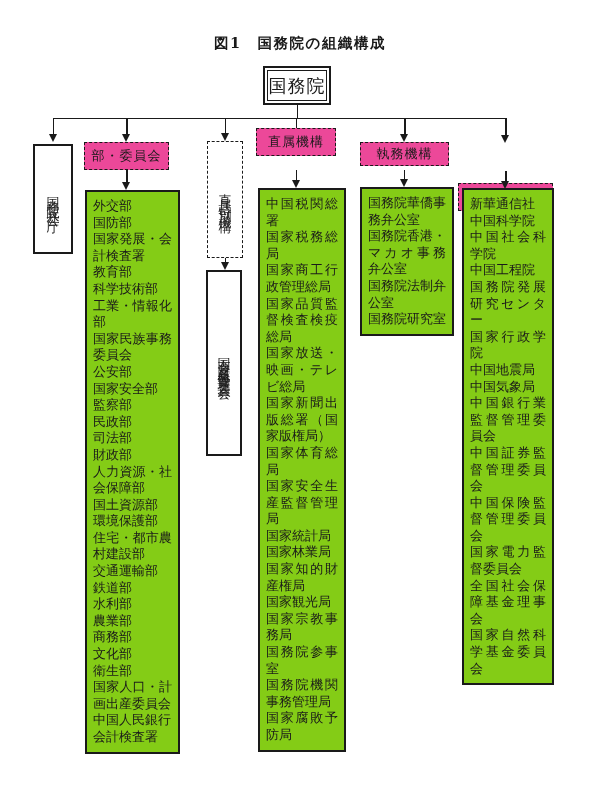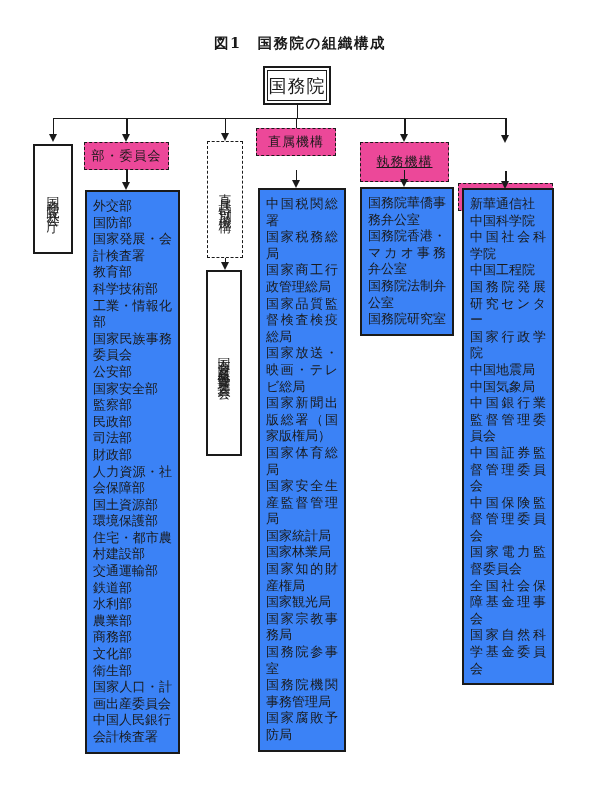--- a/index.html
+++ b/index.html
@@ -41,21 +41,21 @@
   .vbox{
     position:absolute;background:#fff;box-sizing:border-box;
     display:flex;align-items:center;justify-content:center;
   }
   .vtext{
     writing-mode:vertical-rl;text-orientation:upright;
     font-size:13px;line-height:1;white-space:nowrap;
   }
   
   .list{
-    position:absolute;border:2px solid #1a1a1a;background:#3b82f6;box-sizing:border-box;
+    position:absolute;border:2px solid #1a1a1a;background:#84cc16;box-sizing:border-box;
     padding:6px 6px;font-size:13px;line-height:16.6px;
   }
   .list .item{
     margin:0;text-align:justify;text-justify:inter-character;
     word-break:normal;
   }
 </style>
 </head>
 <body>
 
@@ -150,21 +150,21 @@
       <p class="item">国家統計局</p>
       <p class="item">国家林業局</p>
       <p class="item">国家知的財産権局</p>
       <p class="item">国家観光局</p>
       <p class="item">国家宗教事務局</p>
       <p class="item">国務院参事室</p>
       <p class="item">国務院機関事務管理局</p>
       <p class="item">国家腐敗予防局</p>
     </div>
 
-  <div class="hdr" style="left:360px;top:142px;width:89px;height:40px;text-decoration:underline;">執務機構</div>
+  <div class="hdr" style="left:360px;top:142px;width:89px;height:24px;">執務機構</div>
   <div class="vline" style="left:403.5px;top:170px;height:11px;"></div>
   <div class="arrow" style="left:399.5px;top:179px;"></div>
   <div class="list" style="left:360px;top:187px;width:94px;">
       <p class="item">国務院華僑事務弁公室</p>
       <p class="item">国務院香港・マカオ事務弁公室</p>
       <p class="item">国務院法制弁公室</p>
       <p class="item">国務院研究室</p>
     </div>
 
   <div class="hdr" style="left:458px;top:143px;width:95px;height:28px;margin-top:40px;">直属事業単位</div>

